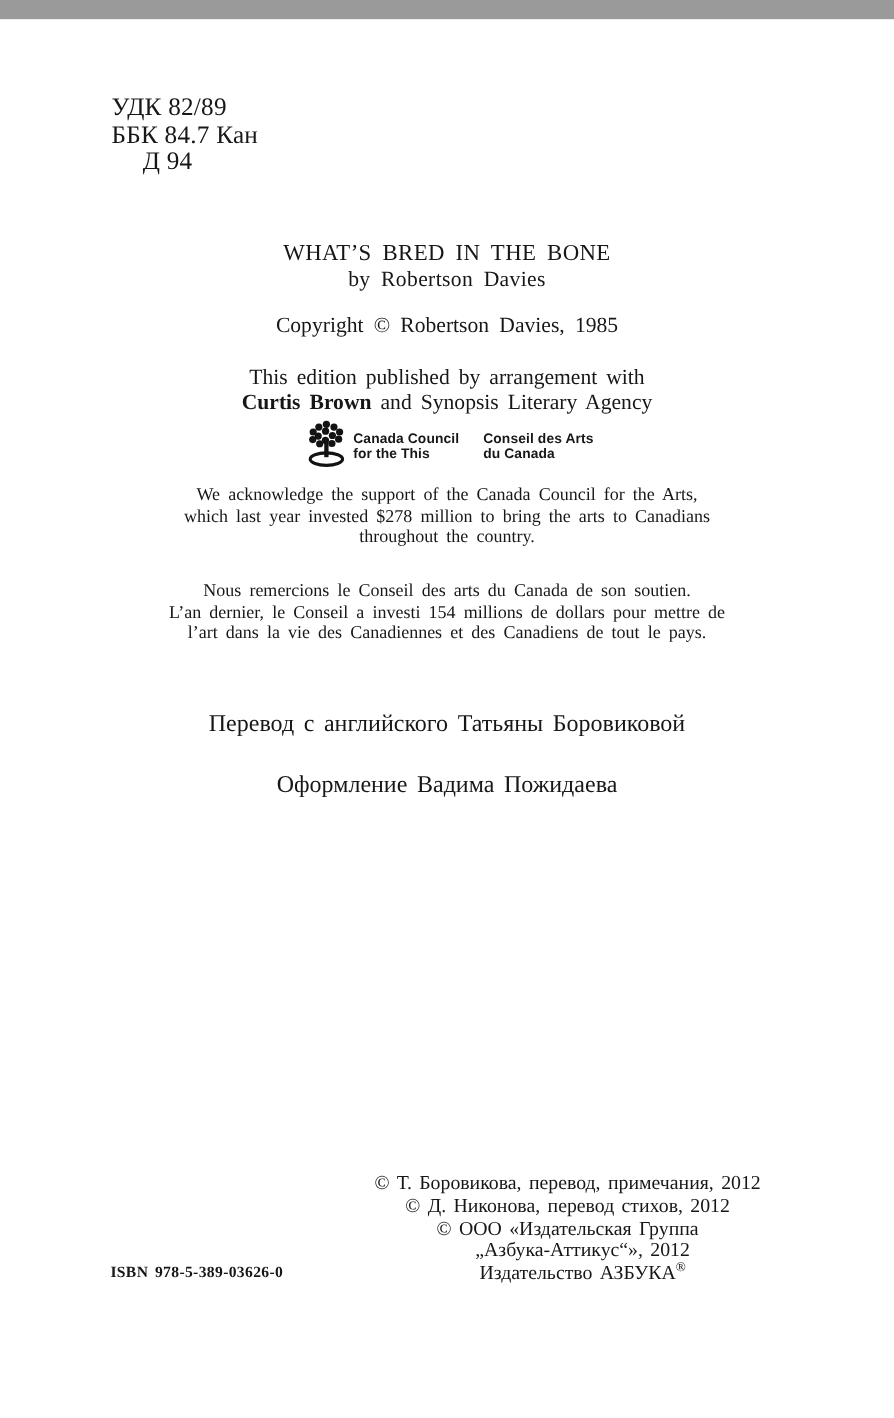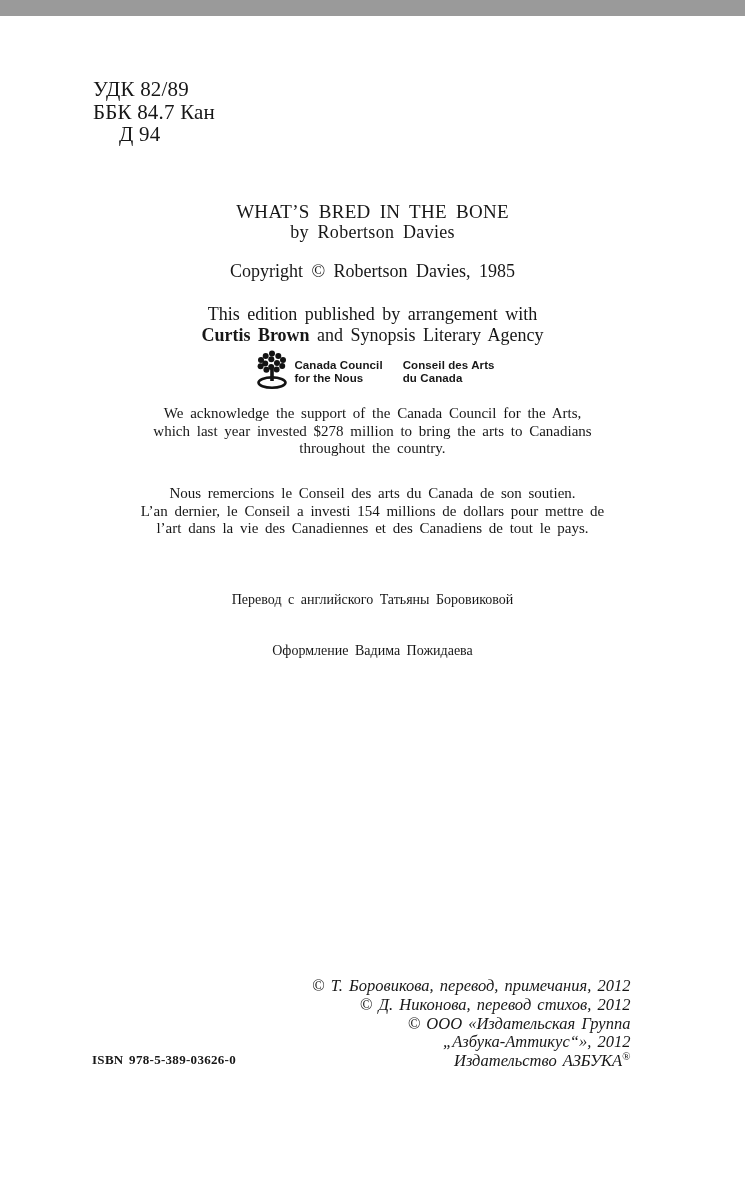--- a/index.html
+++ b/index.html
@@ -74,36 +74,35 @@
 
   .ack {
     font-size: 15px;
     line-height: 17.5px;
     word-spacing: 3px;
   }
   .ack-en { top: 389px; }
   .ack-fr { top: 469px; }
 
   .credit-line {
-    font-size: 14px;
+    font-size: 20px;
     word-spacing: 3px;
     font-family: Liberation Serif, serif;
   }
   .translator-line { top: 576px; }
   .design-line { top: 627px; }
 
   .copyrights {
     position: absolute;
     left: 312px;
     top: 961px;
-    text-align: right;
+    text-align: center;
     font-size: 16.5px;
     line-height: 18.8px;
     word-spacing: 2px;
-    font-style: italic;
   }
   .copyrights .indented { padding-left: 25px; }
   .copyrights sup {
     font-size: 11px;
     vertical-align: super;
     line-height: 0;
   }
 
   .isbn {
     position: absolute;
@@ -156,21 +155,21 @@
           <circle cx="16.4" cy="20.8" r="3"></circle>
           <circle cx="26.6" cy="20.6" r="3"></circle>
           <rect x="20.2" y="19.5" width="3.6" height="12.5"></rect>
         </g>
         <ellipse cx="22" cy="33.6" rx="13.5" ry="5.2" fill="none" stroke="#131313" stroke-width="2.6"></ellipse>
       </svg>
     </span>
     <span class="logo-texts">
       <span>
         <div>Canada Council</div>
-        <div>for the Nous</div>
+        <div>for the This</div>
       </span>
       <span>
         <div>Conseil des Arts</div>
         <div>du Canada</div>
       </span>
     </span>
   </div>
 
   <div class="centered ack ack-en">
     <div>We acknowledge the support of the Canada Council for the Arts,</div>

